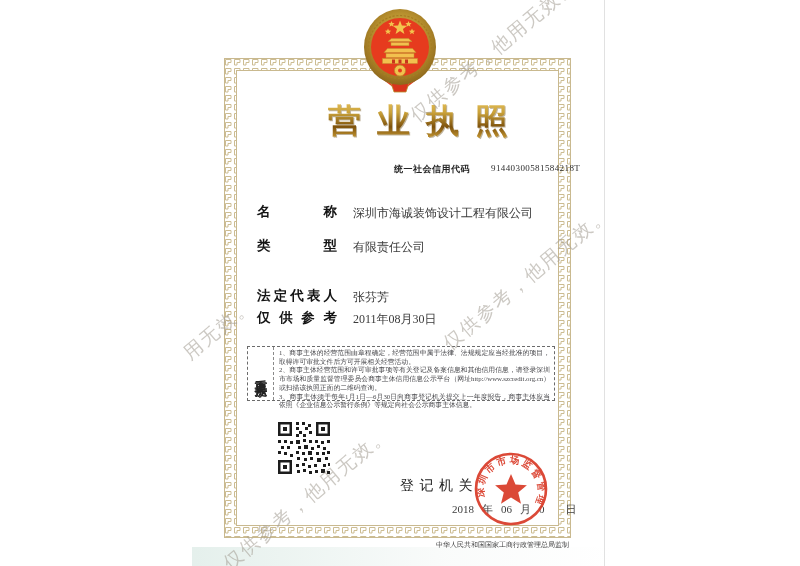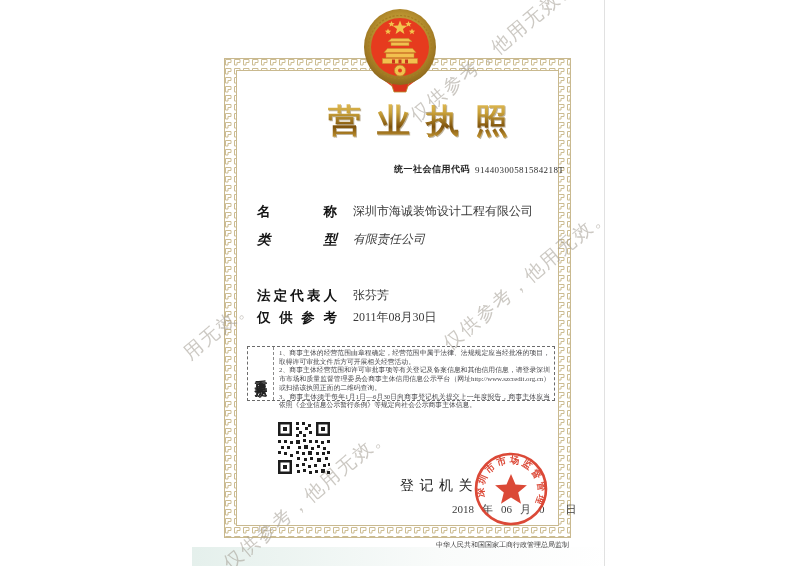--- a/index.html
+++ b/index.html
@@ -26,26 +26,26 @@
   .title{position:absolute;left:224px;top:99px;width:388px;text-align:center;
     font-size:33px;font-weight:bold;letter-spacing:16px;padding-left:16px;box-sizing:border-box;
     color:#a97b16;z-index:4;font-family:"Liberation Serif",serif;
     filter:drop-shadow(1px 1px 0 rgba(96,64,8,.40));}
   @supports ((-webkit-background-clip:text) or (background-clip:text)){
     .title{background:linear-gradient(180deg,#e9c45e 0%,#caa23a 30%,#7e520c 62%,#c89b35 88%);
       -webkit-background-clip:text;background-clip:text;-webkit-text-fill-color:transparent;}
   }
 
   
-  .credit{position:absolute;left:394px;top:163px;z-index:4;display:flex;align-items:center;gap:5px;}
+  .credit{position:absolute;left:394px;top:163px;z-index:4;display:flex;align-items:flex-start;gap:21px;}
   .credit .lab{font-size:9px;font-weight:bold;color:#262626;letter-spacing:.5px;}
   .credit .val{font-size:9px;color:#2e2e2e;font-family:"Liberation Serif",serif;letter-spacing:.4px;}
 
   
-  .row{position:absolute;display:flex;z-index:4;}
+  .row{position:absolute;display:flex;z-index:4;align-items:flex-end;}
   .row .flabel{width:80px;font-size:13.5px;font-weight:bold;color:#141414;
     text-align:justify;text-align-last:justify;flex:none;}
   .row .fvalue{margin-left:16px;width:224px;font-size:12px;line-height:16px;color:#3a3a3a;
     font-family:"Liberation Serif",serif;}
 
   
   .notice{position:absolute;left:247px;top:346px;width:308px;height:55px;
     border:1px dashed #6b6b6b;display:flex;z-index:4;box-sizing:border-box;}
   .notice .side{width:25px;border-right:1px dashed #8a8a8a;display:flex;align-items:center;justify-content:center;
     writing-mode:vertical-rl;text-orientation:upright;font-size:12.5px;font-weight:bold;color:#222;
@@ -135,21 +135,21 @@
 
   <div class="credit">
     <span class="lab">统一社会信用代码</span>
     <span class="val">91440300581584218T</span>
   </div>
 
   <div class="row" style="left:257px;top:203px;">
     <div class="flabel">名称</div>
     <div class="fvalue">深圳市海诚装饰设计工程有限公司</div>
   </div>
-  <div class="row" style="left:257px;top:231px;font-style:italic;">
+  <div class="row" style="left:257px;top:237px;">
     <div class="flabel">类型</div>
     <div class="fvalue">有限责任公司</div>
   </div>
   <div class="row" style="left:257px;top:287px;">
     <div class="flabel">法定代表人</div>
     <div class="fvalue">张芬芳</div>
   </div>
   <div class="row" style="left:257px;top:309px;">
     <div class="flabel">仅供参考</div>
     <div class="fvalue">2011年08月30日</div>

